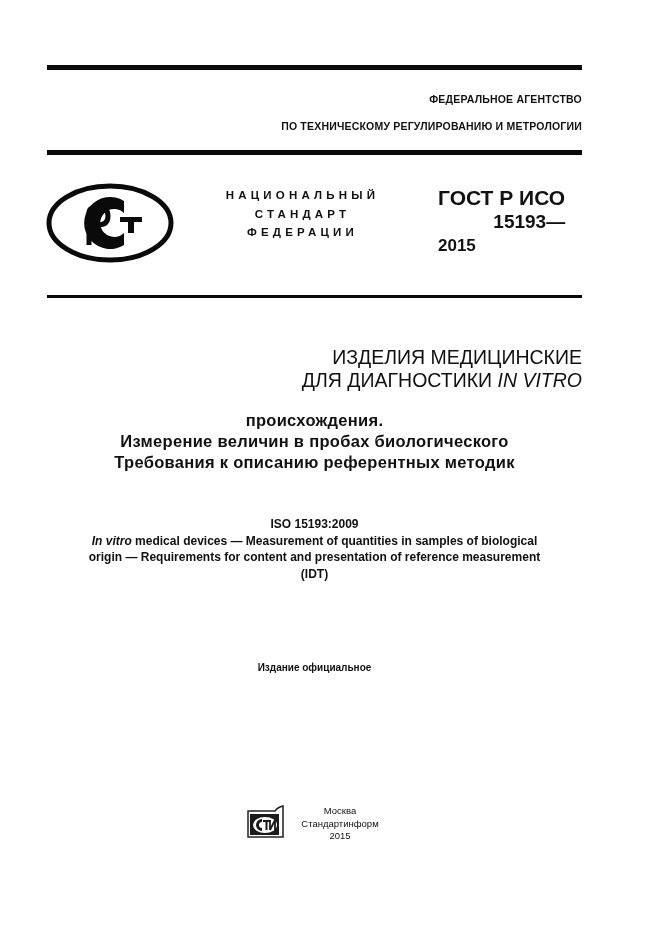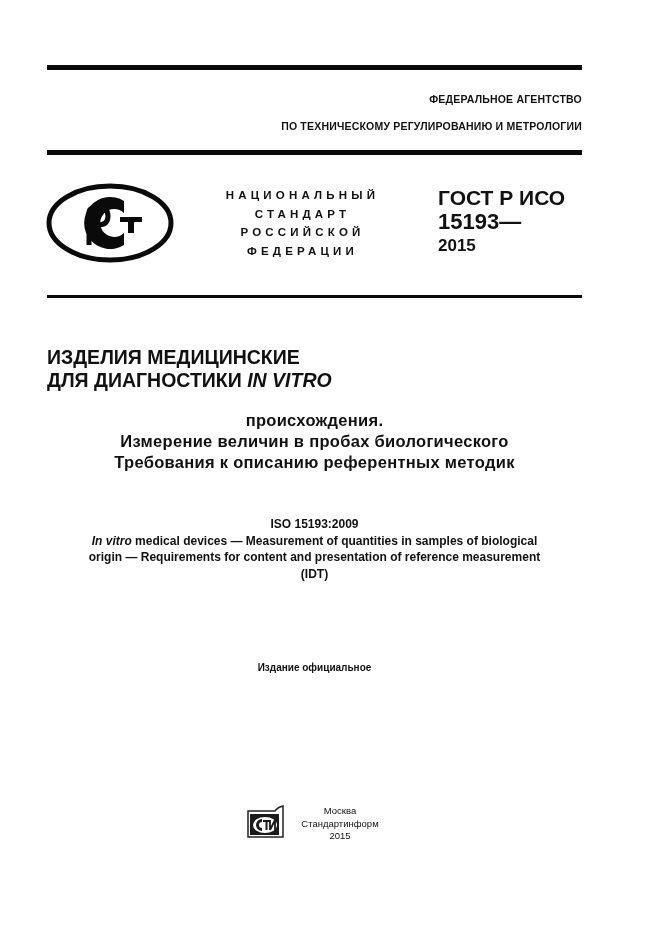--- a/index.html
+++ b/index.html
@@ -11,24 +11,24 @@
   .r3 { top: 295px; height: 3px; }
   .agency { position: absolute; left: 47px; width: 535px; text-align: right;
             font-weight: bold; font-size: 10.5px; letter-spacing: 0.2px; }
   .ag1 { top: 93px; }
   .ag2 { top: 120px; }
   .logo { position: absolute; left: 46px; top: 183px; width: 128px; height: 80px; }
   .natstd { position: absolute; left: 210px; top: 186px; width: 185px; text-align: center;
             font-weight: bold; font-size: 11.5px; letter-spacing: 4.2px; line-height: 18.5px; }
   .gost { position: absolute; left: 438px; top: 186px; font-weight: bold; line-height: 24px; }
   .gost .g1 { font-size: 21px; }
-  .gost .g2 { font-size: 22px; }
+  .gost .g2 { font-size: 19px; text-align: right; }
   .gost .g3 { font-size: 17px; }
-  .title { position: absolute; left: 47px; width: 535px; top: 346px; text-align: left;
-           font-weight: bold; font-size: 19.5px; line-height: 23px; }
+  .title { position: absolute; left: 47px; width: 535px; top: 346px; text-align: right;
+           font-weight: normal; font-size: 19.5px; line-height: 23px; }
   .title i { font-style: italic; }
   .subtitle { position: absolute; left: 47px; width: 535px; top: 410px; text-align: center;
               font-weight: bold; font-size: 16.5px; line-height: 21px; letter-spacing: 0.3px; }
   .iso { position: absolute; left: 47px; width: 535px; top: 516px; text-align: center;
          font-weight: bold; font-size: 12px; line-height: 16.5px; }
   .iso i { font-style: italic; }
   .edition { position: absolute; left: 47px; width: 535px; top: 662px; text-align: center;
              font-weight: bold; font-size: 10px; }
   .pub-logo { position: absolute; left: 245px; top: 805px; width: 40px; height: 35px; }
   .pub { position: absolute; left: 290px; top: 805px; width: 100px; text-align: center;
@@ -53,21 +53,20 @@
     <path d="M43 62 L43 30 Q43 24 52 24 Q62 24 62 33 Q62 42 52 42 L48 42" fill="none" stroke="#0a0a0a" stroke-width="5"></path>
 
     <rect x="74" y="34" width="22" height="5" fill="#0a0a0a"></rect>
     <rect x="82" y="34" width="6" height="16" fill="#0a0a0a"></rect>
   </svg>
 </div>
 
 <div class="natstd">
   <div>НАЦИОНАЛЬНЫЙ</div>
   <div>СТАНДАРТ</div>
-  <div>РОССИЙСКОЙ</div>
   <div>ФЕДЕРАЦИИ</div>
 </div>
 
 <div class="gost">
   <div class="g1">ГОСТ Р ИСО</div>
   <div class="g2">15193—</div>
   <div class="g3">2015</div>
 </div>
 
 <div class="rule r3"></div>

